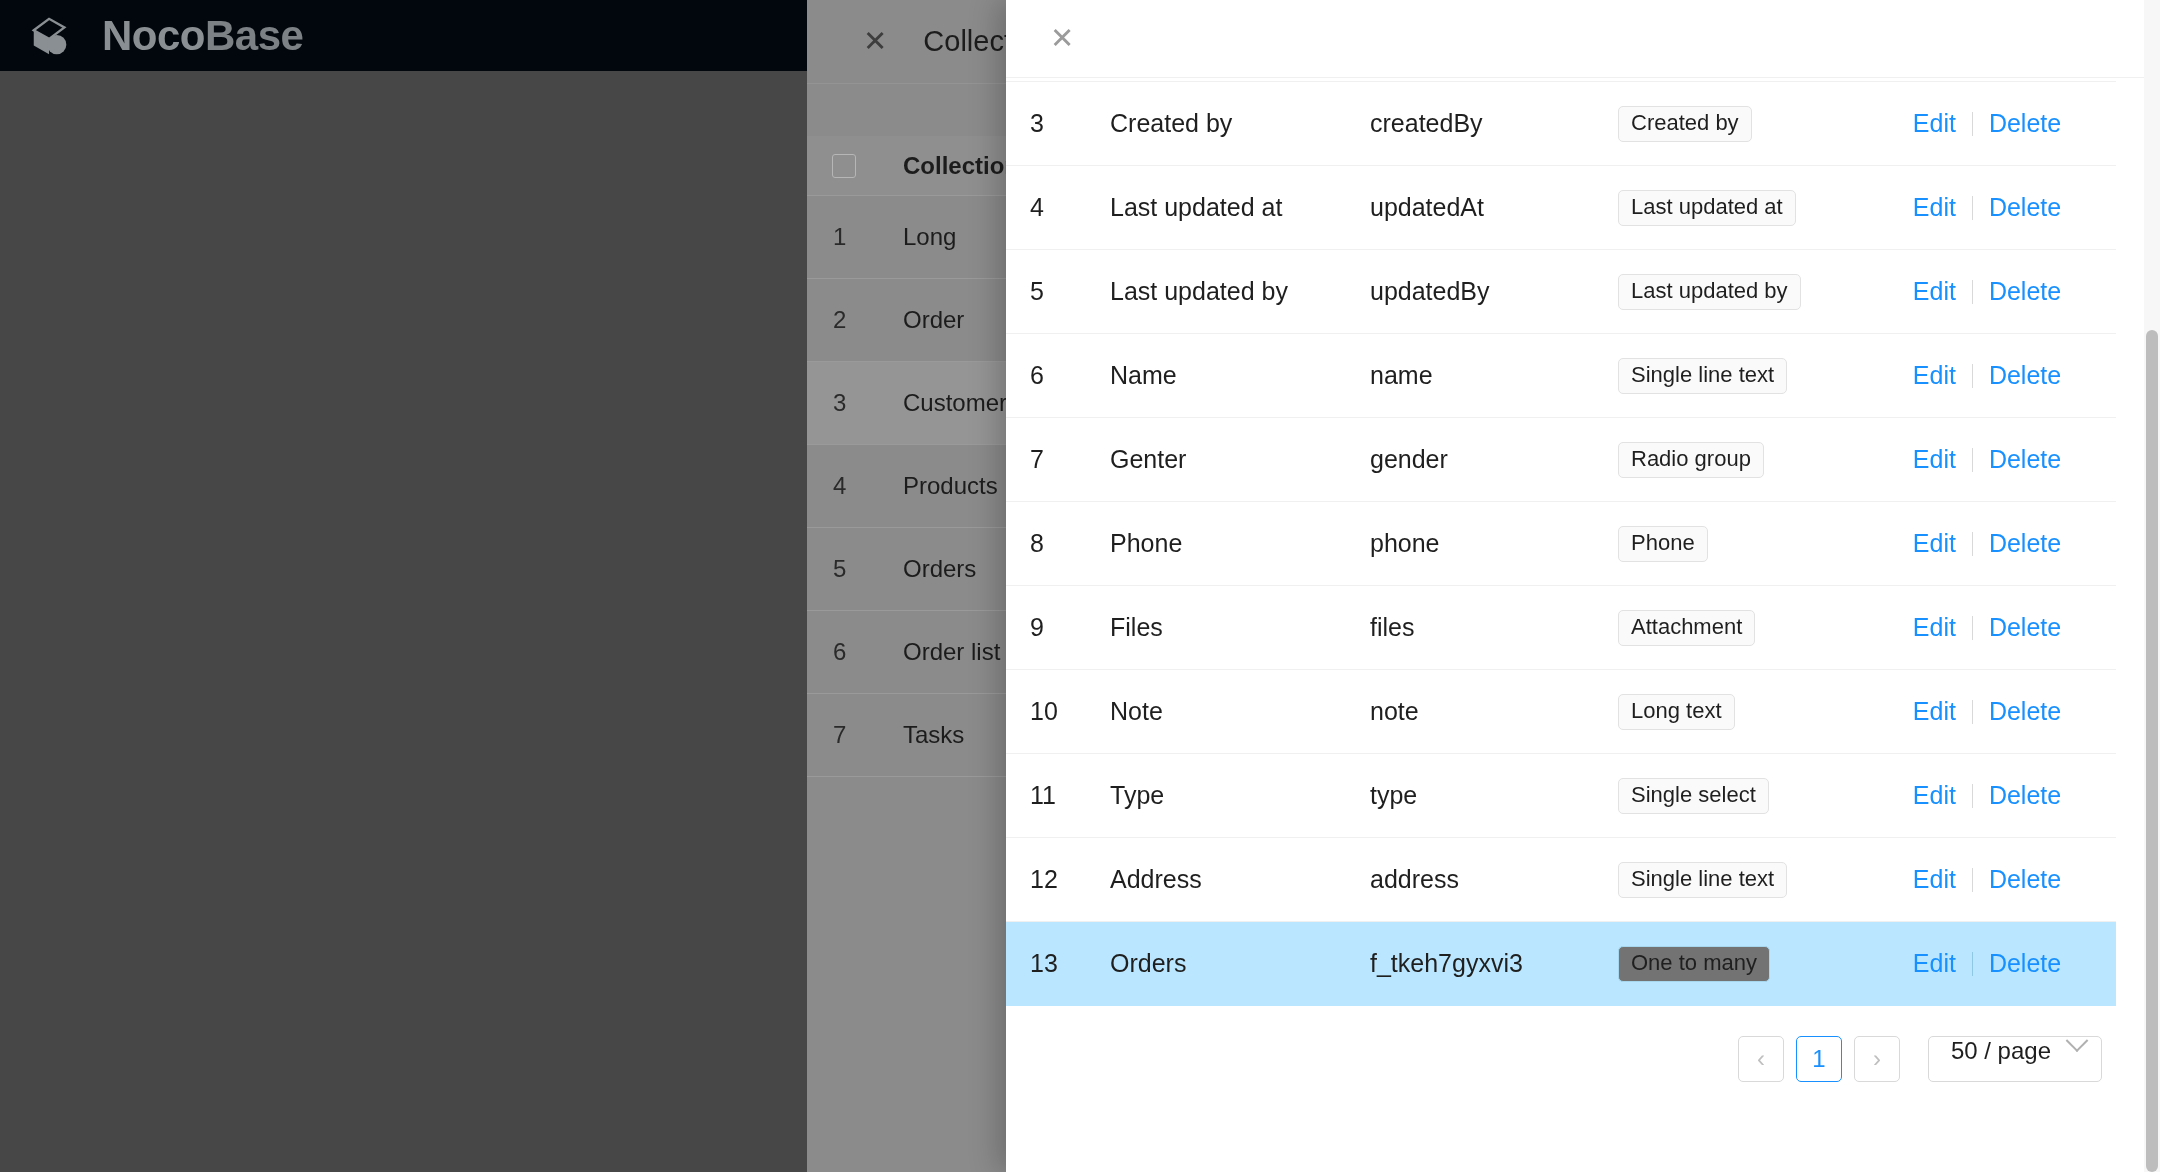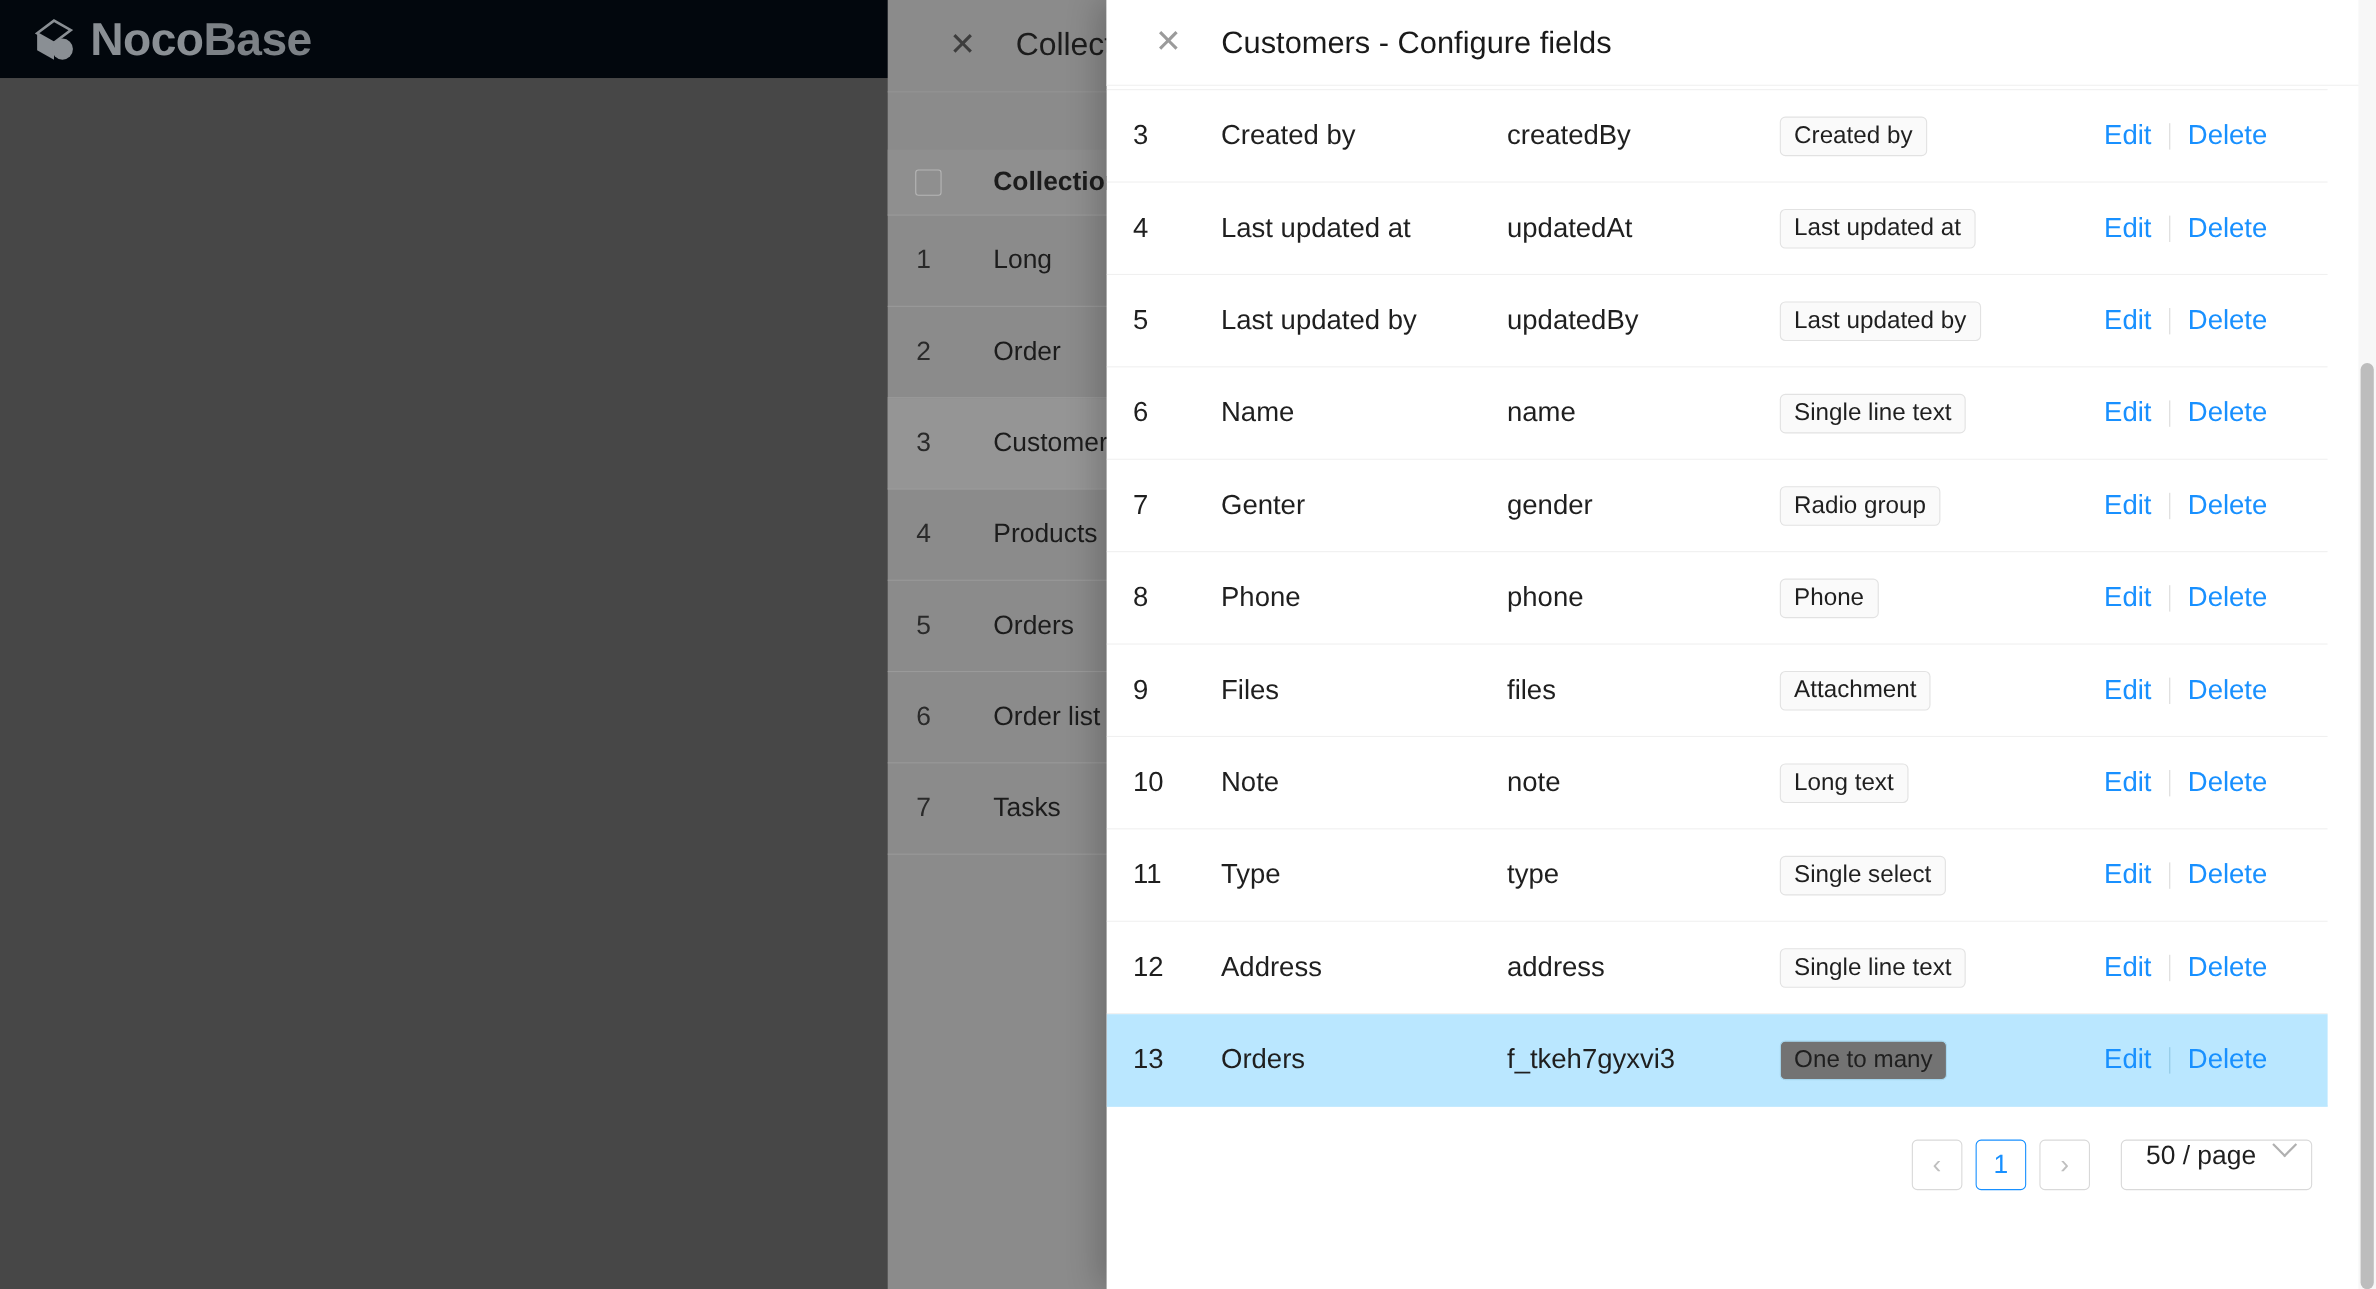--- a/index.html
+++ b/index.html
@@ -12,21 +12,21 @@
 
   #root { position: relative; width: 2160px; height: 1172px; }
 
   
   .app-layer { position: absolute; inset: 0; background: #3f3f3f; }
   .app-topbar {
     position: absolute; top: 0; left: 0; width: 2160px; height: 71px;
     background: #02070d;
     display: flex; align-items: center; padding-left: 28px;
   }
-  .brand { display: flex; align-items: center; gap: 8px; }
+  .brand { display: flex; align-items: center; gap: 28px; }
   .brand-logo { width: 46px; height: 46px; display: block; }
   .brand-text {
     font-size: 42px; letter-spacing: -0.5px; line-height: 1;
     display: flex; align-items: baseline;
   }
   .brand-noco { color: #8a8f94; font-weight: 700; }
   .brand-base { color: #7c8186; font-weight: 700; }
   .app-body {
     position: absolute; top: 71px; left: 0; width: 2160px; height: 1101px;
     background: #474747;
@@ -229,21 +229,20 @@
         </div>
 
       </div>
     </div>
   </div>
 
   <div class="drawer-front">
 
     <div class="drawer-front-header">
       <span class="close-x">✕</span>
-      <span class="drawer-front-title">Customers - Configure fields</span>
     </div>
 
     <div class="drawer-front-body">
       <div class="ft">
 
         <div class="ft-row partial"></div>
 
         <div class="ft-row">
           <div class="ft-idx">3</div>
           <div class="ft-title">Created by</div>

